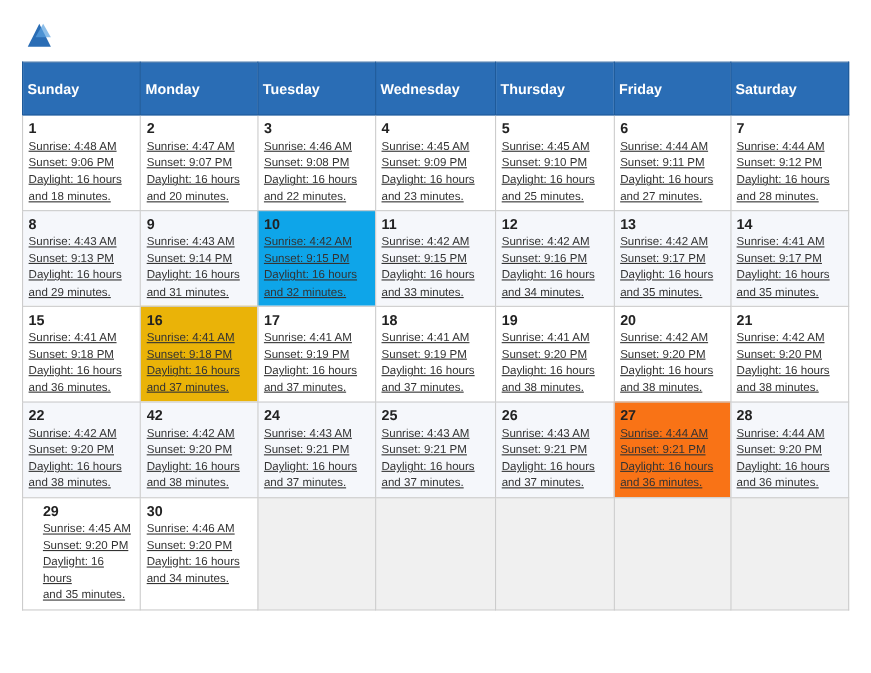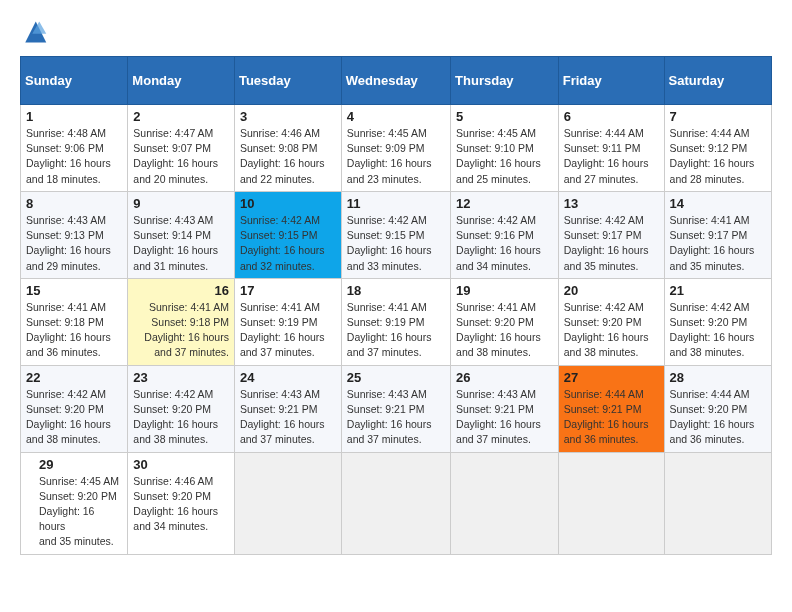--- a/index.html
+++ b/index.html
@@ -87,20 +87,21 @@
       font-size: 13px;
       font-weight: bold;
       color: #222;
       display: block;
       margin-bottom: 2px;
     }
     .day-detail {
       font-size: 10.5px;
       color: #333;
       line-height: 1.45;
+      text-decoration: underline;
     }
     .empty-cell {
       background: #f0f0f0 !important;
     }
     .last-row td {
       min-height: 60px;
     }
   </style>
 </head>
 <body>
@@ -194,21 +195,21 @@
           <td style="background: rgb(245, 247, 251);">
             <span class="day-num">14</span>
             <div class="day-detail">Sunrise: 4:41 AM<br>Sunset: 9:17 PM<br>Daylight: 16 hours<br>and 35 minutes.</div>
           </td>
         </tr>
         <tr>
           <td style="background: rgb(255, 255, 255);">
             <span class="day-num">15</span>
             <div class="day-detail">Sunrise: 4:41 AM<br>Sunset: 9:18 PM<br>Daylight: 16 hours<br>and 36 minutes.</div>
           </td>
-          <td style="background: #fef9c3; text-align: right;">
+          <td style="background: #eab308;">
             <span class="day-num">16</span>
             <div class="day-detail">Sunrise: 4:41 AM<br>Sunset: 9:18 PM<br>Daylight: 16 hours<br>and 37 minutes.</div>
           </td>
           <td style="background: rgb(255, 255, 255);">
             <span class="day-num">17</span>
             <div class="day-detail">Sunrise: 4:41 AM<br>Sunset: 9:19 PM<br>Daylight: 16 hours<br>and 37 minutes.</div>
           </td>
           <td style="background: rgb(255, 255, 255);">
             <span class="day-num">18</span>
             <div class="day-detail">Sunrise: 4:41 AM<br>Sunset: 9:19 PM<br>Daylight: 16 hours<br>and 37 minutes.</div>
@@ -225,21 +226,21 @@
             <span class="day-num">21</span>
             <div class="day-detail">Sunrise: 4:42 AM<br>Sunset: 9:20 PM<br>Daylight: 16 hours<br>and 38 minutes.</div>
           </td>
         </tr>
         <tr>
           <td style="background: rgb(245, 247, 251);">
             <span class="day-num">22</span>
             <div class="day-detail">Sunrise: 4:42 AM<br>Sunset: 9:20 PM<br>Daylight: 16 hours<br>and 38 minutes.</div>
           </td>
           <td style="background: rgb(245, 247, 251);">
-            <span class="day-num">23</span>
+            <span class="day-num">42</span>
             <div class="day-detail">Sunrise: 4:42 AM<br>Sunset: 9:20 PM<br>Daylight: 16 hours<br>and 38 minutes.</div>
           </td>
           <td style="background: rgb(245, 247, 251);">
             <span class="day-num">24</span>
             <div class="day-detail">Sunrise: 4:43 AM<br>Sunset: 9:21 PM<br>Daylight: 16 hours<br>and 37 minutes.</div>
           </td>
           <td style="background: rgb(245, 247, 251);">
             <span class="day-num">25</span>
             <div class="day-detail">Sunrise: 4:43 AM<br>Sunset: 9:21 PM<br>Daylight: 16 hours<br>and 37 minutes.</div>
           </td>

